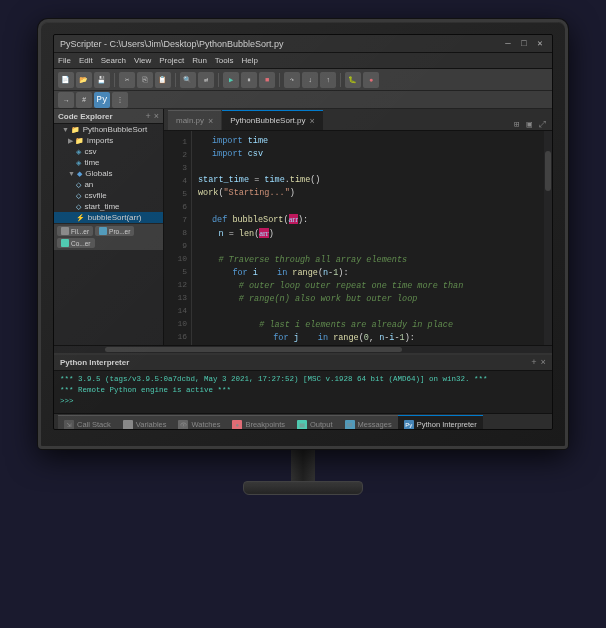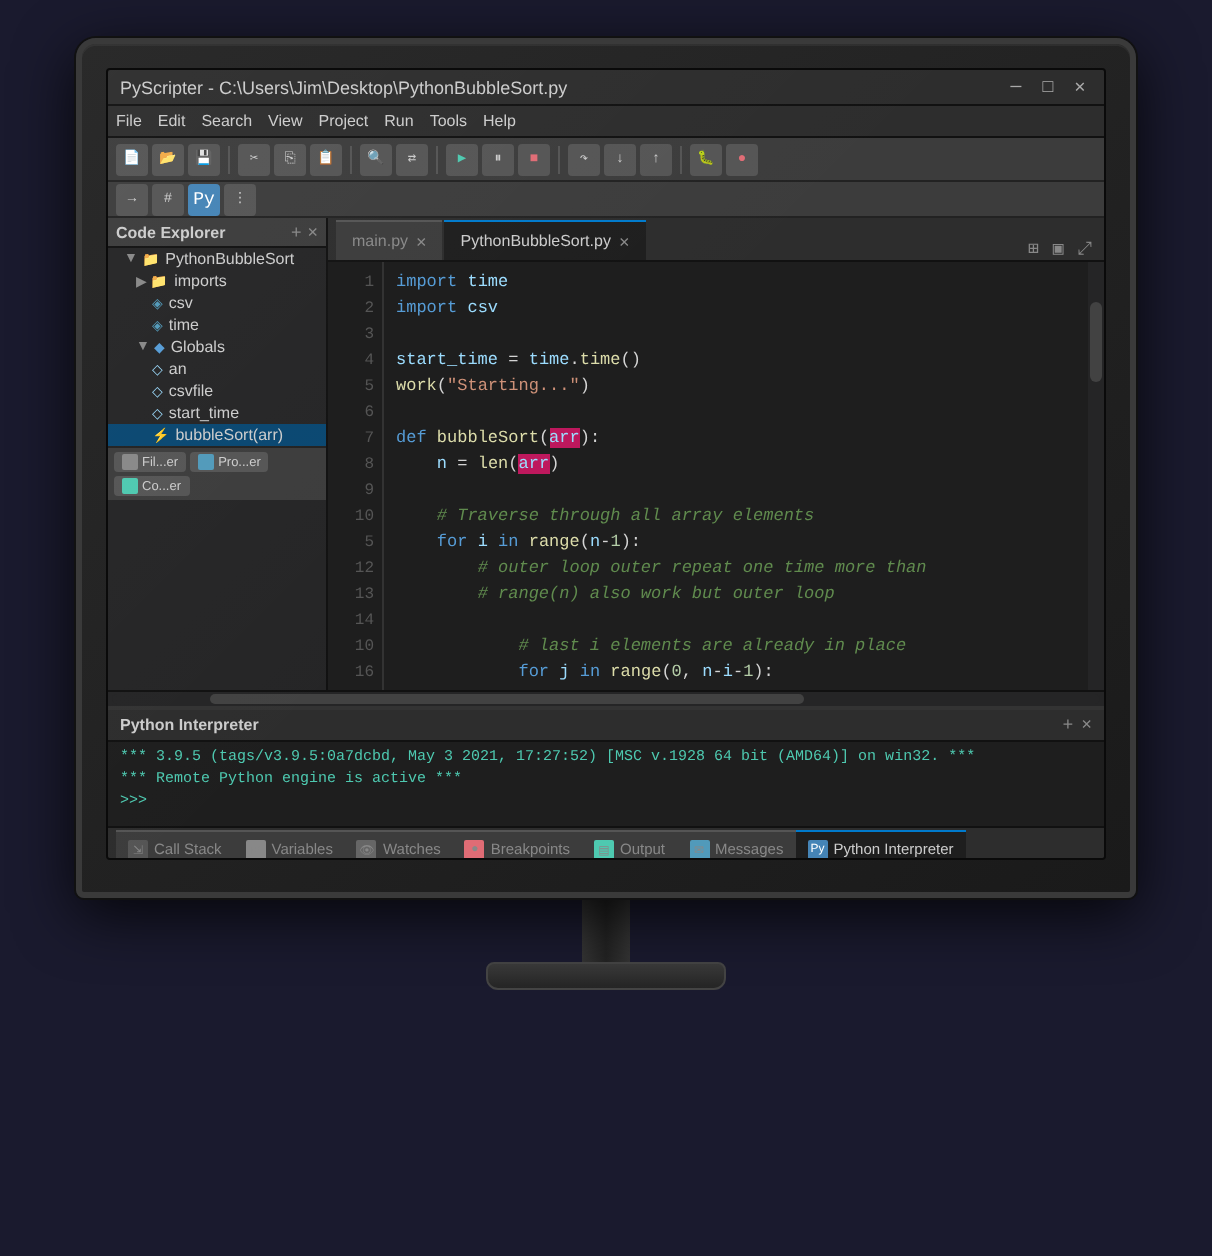--- a/index.html
+++ b/index.html
@@ -352,27 +352,27 @@
       height: 10px;
       background: #555;
       border-radius: 1px;
       display: flex;
       align-items: center;
       justify-content: center;
       font-size: 6px;
     }
 
     
-    .kw { color: #569cd6; }
+    .kw { color: #569cd6; margin-left: 14px; }
     .fn { color: #dcdcaa; }
     .str { color: #ce9178; }
     .num { color: #b5cea8; }
     .cm { color: #608b4e; font-style: italic; }
     .var { color: #9cdcfe; }
-    .hl { background: #be185d; }
+    .hl { background: #be185d; font-family: Liberation Serif, serif; }
     .op { color: #d4d4d4; }
 
     
     .sidebar-bottom {
       background: #3c3c3c;
       border-top: 1px solid #222;
       display: flex;
       gap: 2px;
       padding: 2px 3px;
       flex-wrap: wrap;

